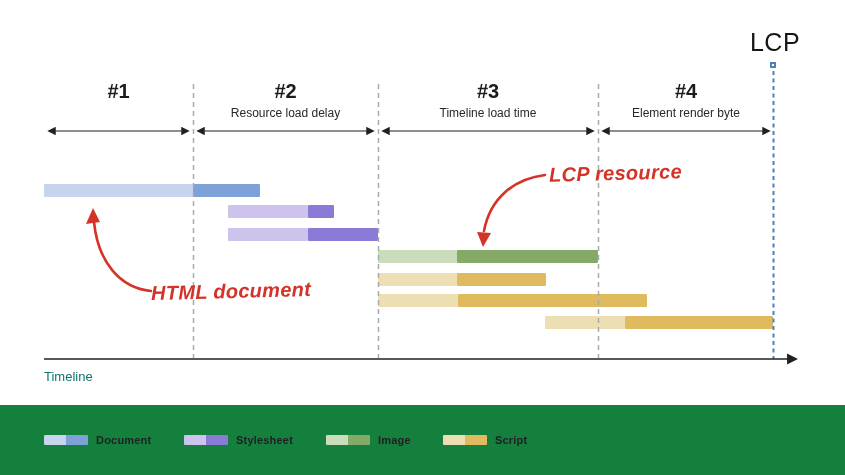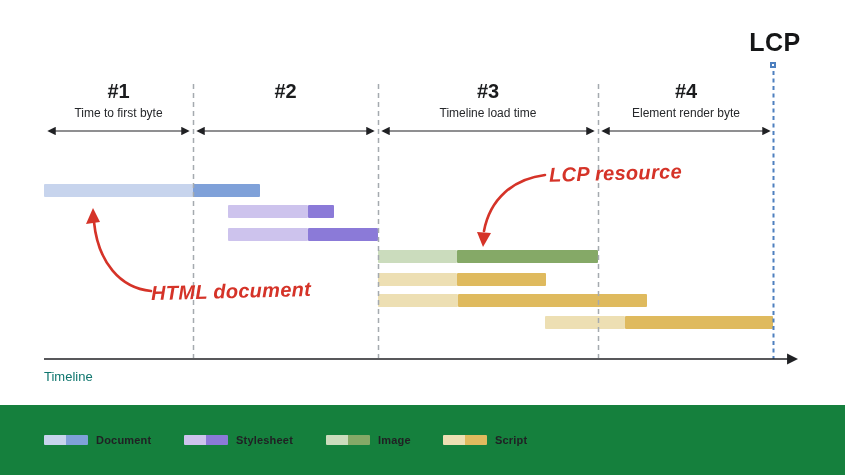--- a/index.html
+++ b/index.html
@@ -7,21 +7,21 @@
     position:relative;
     width:845px;height:475px;
     background:#ffffff;
     font-family:"Liberation Sans", sans-serif;
     overflow:hidden;
   }
   #overlay{position:absolute;left:0;top:0;z-index:3;pointer-events:none;}
   
   .lcp-title{
     position:absolute;left:746px;top:28px;width:58px;
-    text-align:center;font-size:25px;font-weight:700;color:#151617;
+    text-align:center;font-size:25px;font-weight:400;color:#151617;
     letter-spacing:0.5px;z-index:4;
   }
   .lcp-pin{
     position:absolute;left:770px;top:62px;width:6px;height:6px;
     border:2px solid #4e80bf;background:#ffffff;box-sizing:border-box;z-index:4;
   }
   
   .phase{
     position:absolute;top:80px;text-align:center;z-index:2;color:#1b1c1e;
   }
@@ -58,24 +58,24 @@
 <body>
 
 <div id="canvas">
 
   <div class="lcp-title">LCP</div>
   <div class="lcp-pin"></div>
 
   <div id="phase-headers">
       <div class="phase" style="left: 44px; width: 149px;">
         <div class="phase-num">#1</div>
-        <div class="phase-label">Time to first byte</div>
       </div>
       <div class="phase" style="left: 193px; width: 185px;">
         <div class="phase-num">#2</div>
+        <div class="phase-label">Resource load delay</div>
       </div>
       <div class="phase" style="left: 378px; width: 220px;">
         <div class="phase-num">#3</div>
         <div class="phase-label">Timeline load time</div>
       </div>
       <div class="phase" style="left: 598px; width: 176px;">
         <div class="phase-num">#4</div>
         <div class="phase-label">Element render byte</div>
       </div>
     </div>

